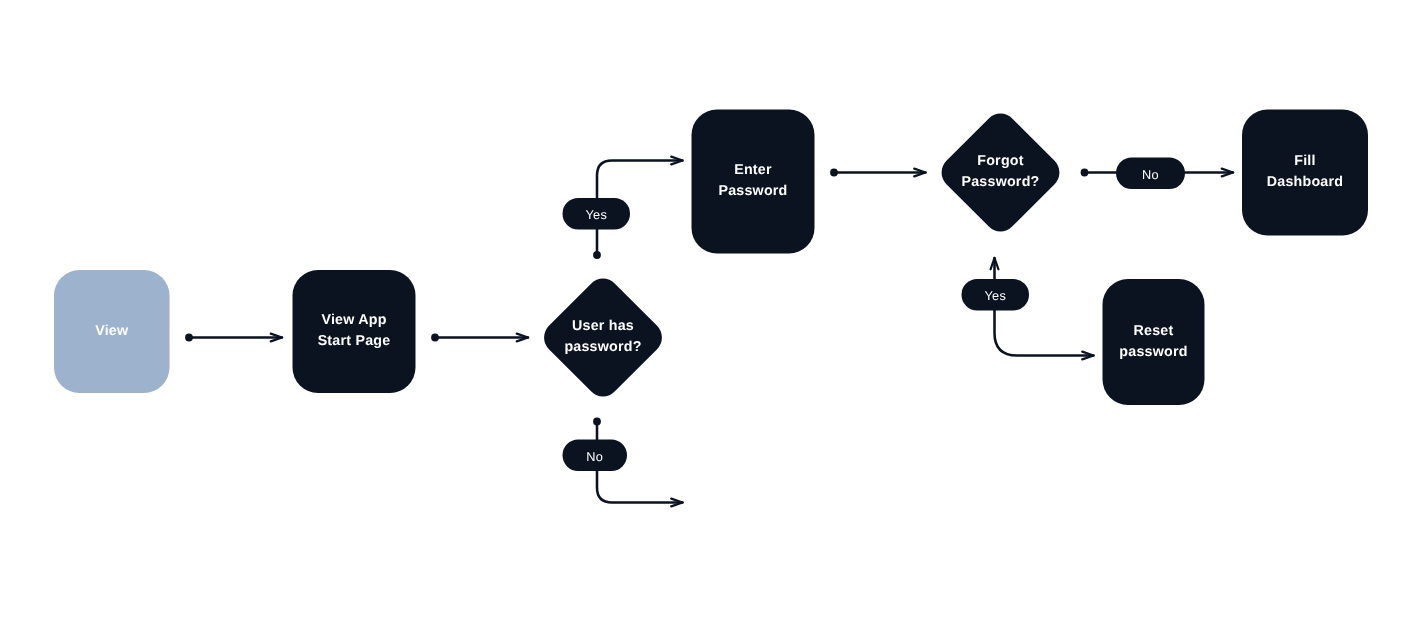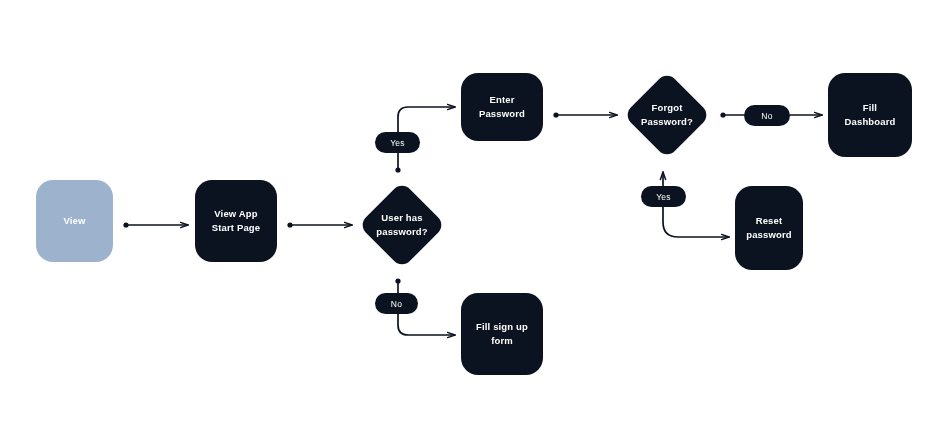--- a/index.html
+++ b/index.html
@@ -148,45 +148,41 @@
     <span class="label">View App
 Start Page</span>
   </div>
 
   <div class="node node-diamond" style="left:358px; top:181px; width:88px; height:88px;">
     <span class="dshape"></span>
     <span class="label">User has
 password?</span>
   </div>
 
-  <div class="node node-box" style="left:461px; top:73px; width:82px; height:68px;">
+  <div class="node node-box" style="left:461px; top:73px; width:82px; height:96px;">
     <span class="label">Enter
 Password</span>
   </div>
 
   <div class="node node-diamond" style="left:623px; top:71px; width:88px; height:88px;">
     <span class="dshape"></span>
     <span class="label">Forgot
 Password?</span>
   </div>
 
   <div class="node node-box" style="left:828px; top:73px; width:84px; height:84px;">
     <span class="label">Fill
 Dashboard</span>
   </div>
 
   <div class="node node-box" style="left:735px; top:186px; width:68px; height:84px;">
     <span class="label">Reset
 password</span>
   </div>
 
-  <div class="node node-box" style="left:461px; top:293px; width:82px; height:82px;">
-    <span class="label">Fill sign up
-form</span>
-  </div>
 
   <div class="edge-label" style="left:375px; top:132px; width:45px;">Yes</div>
 
   <div class="edge-label" style="left:375px; top:293px; width:43px;">No</div>
 
   <div class="edge-label" style="left:744px; top:105px; width:46px;">No</div>
 
   <div class="edge-label" style="left:641px; top:186px; width:45px;">Yes</div>
 
 </div>

